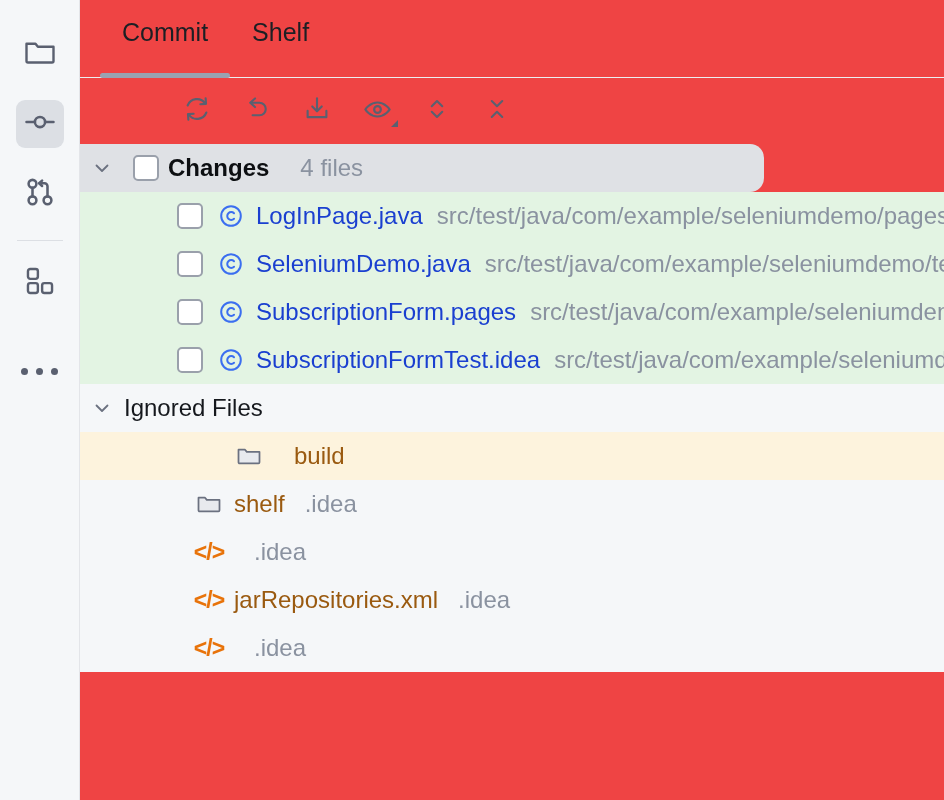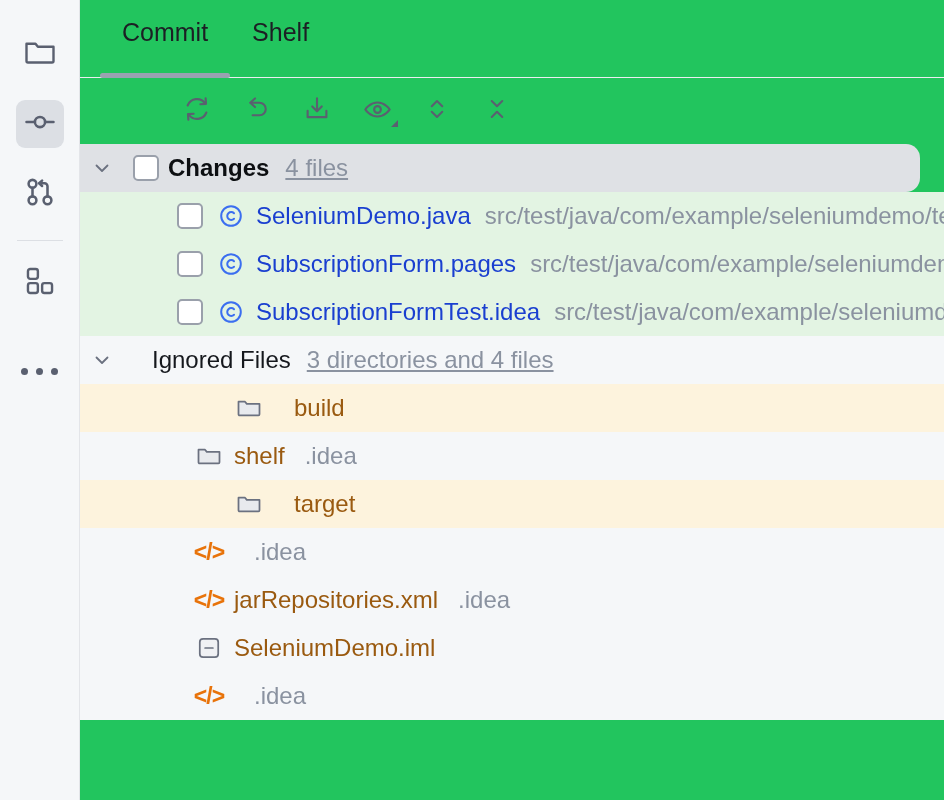--- a/index.html
+++ b/index.html
@@ -55,21 +55,21 @@
   .dots { display: flex; gap: 8px; align-items: center; }
   .dots i {
     width: 7px; height: 7px; border-radius: 50%;
     background: #5a6070; display: block;
   }
 
   
   .main {
     flex: 1 1 auto;
     height: 800px;
-    background: #22c55e;
+    background: #ef4444;
     display: flex;
     flex-direction: column;
     overflow: hidden;
     position: relative;
   }
 
   
   .tabbar {
     height: 78px;
     flex: 0 0 78px;
@@ -148,21 +148,21 @@
     overflow: hidden;
   }
   .row.plain  { background: #f5f7f9; }
   .row.added  { background: #e3f4e3; }
   .row.ignored{ background: #fdf3dd; gap: 20px; }
 
   .row.header-sel {
     background: #dfe1e5;
     border-top-right-radius: 14px;
     border-bottom-right-radius: 14px;
-    width: 840px;
+    width: 684px;
   }
 
   .chev {
     width: 44px;
     flex: 0 0 44px;
     display: flex;
     align-items: center;
     justify-content: center;
     color: #6b7180;
   }
@@ -183,24 +183,24 @@
   .spacer-44 { width: 44px; flex: 0 0 44px; }
   .spacer-66 { width: 66px; flex: 0 0 66px; }
 
   .ficon {
     width: 38px; flex: 0 0 38px;
     display: flex; align-items: center; justify-content: center;
     margin-right: 6px;
   }
 
   .name-bold { font-weight: bold; color: #0d0f12; }
-  .name-plain{ color: #15181d; margin-left: 28px; }
+  .name-plain{ color: #15181d; }
   .name-java { color: #1a3fd0; }
   .name-ign  { color: #9a5a10; }
-  .count     { color: #8a92a0; margin-left: 16px; text-decoration: underline; }
+  .count     { color: #8a92a0; margin-left: 31px; }
   .path      { color: #8a92a0; margin-left: 14px; }
   .path-near { color: #8a92a0; margin-left: 20px; }
 
   .codeicon { color: #e8730a; font-size: 23px; font-weight: bold; letter-spacing: -1px; }
 </style>
 </head>
 <body>
 
 <div id="app">
 
@@ -338,20 +338,35 @@
             <polyline points="6.5,9.5 12,15 17.5,9.5"></polyline>
           </svg>
         </span>
         <span class="cb-wrap">
           <span class="cb"></span>
         </span>
         <span class="name-bold">Changes</span>
         <span class="count">4 files</span>
       </div>
 
+      <div class="row added">
+        <span class="spacer-44"></span>
+        <span class="spacer-44"></span>
+        <span class="cb-wrap">
+            <span class="cb"></span>
+          </span>
+        <span class="ficon">
+          <svg width="28" height="28" viewBox="0 0 24 24" fill="none" stroke="#3b6ef0" stroke-width="1.7">
+            <circle cx="12" cy="12" r="8.4"></circle>
+            <path d="M14.6 9.6a3.4 3.4 0 1 0 0 4.8" stroke-linecap="round"></path>
+          </svg>
+        </span>
+        <span class="name-java">LogInPage.java</span>
+        <span class="path">src/test/java/com/example/seleniumdemo/pages</span>
+      </div>
 
       <div class="row added">
         <span class="spacer-44"></span>
         <span class="spacer-44"></span>
         <span class="cb-wrap">
             <span class="cb"></span>
           </span>
         <span class="ficon">
           <svg width="28" height="28" viewBox="0 0 24 24" fill="none" stroke="#3b6ef0" stroke-width="1.7">
             <circle cx="12" cy="12" r="8.4"></circle>
@@ -394,21 +409,20 @@
         <span class="path">src/test/java/com/example/seleniumdemo/tests</span>
       </div>
 
       <div class="row plain">
         <span class="chev">
           <svg width="24" height="24" viewBox="0 0 24 24" fill="none" stroke="currentColor" stroke-width="1.8" stroke-linecap="round" stroke-linejoin="round">
             <polyline points="6.5,9.5 12,15 17.5,9.5"></polyline>
           </svg>
         </span>
         <span class="name-plain">Ignored Files</span>
-        <span class="count">3 directories and 4 files</span>
       </div>
 
       <div class="row ignored">
         <span class="spacer-44"></span>
         <span class="spacer-66"></span>
         <span class="ficon">
           <svg width="28" height="28" viewBox="0 0 24 24" fill="#e8eaee" stroke="#6b7180" stroke-width="1.5" stroke-linejoin="round">
             <path d="M3 6.6h5.6l1.5 1.9H21v8.9a.9.9 0 0 1-.9.9H3.9a.9.9 0 0 1-.9-.9z"></path>
           </svg>
         </span>
@@ -421,59 +435,36 @@
         <span class="spacer-66"></span>
         <span class="ficon">
           <svg width="28" height="28" viewBox="0 0 24 24" fill="#e8eaee" stroke="#6b7180" stroke-width="1.5" stroke-linejoin="round">
             <path d="M3 6.6h5.6l1.5 1.9H21v8.9a.9.9 0 0 1-.9.9H3.9a.9.9 0 0 1-.9-.9z"></path>
           </svg>
         </span>
         <span class="name-ign">shelf</span>
         <span class="path-near">.idea</span>
       </div>
 
-      <div class="row ignored">
-        <span class="spacer-44"></span>
-        <span class="spacer-66"></span>
-        <span class="ficon">
-          <svg width="28" height="28" viewBox="0 0 24 24" fill="#e8eaee" stroke="#6b7180" stroke-width="1.5" stroke-linejoin="round">
-            <path d="M3 6.6h5.6l1.5 1.9H21v8.9a.9.9 0 0 1-.9.9H3.9a.9.9 0 0 1-.9-.9z"></path>
-          </svg>
-        </span>
-        <span class="name-ign">target</span>
-        <span class="path-near"></span>
-      </div>
 
       <div class="row plain">
         <span class="spacer-44"></span>
         <span class="spacer-66"></span>
         <span class="ficon codeicon">&lt;/&gt;</span>
         <span class="path-near">.idea</span>
       </div>
 
       <div class="row plain">
         <span class="spacer-44"></span>
         <span class="spacer-66"></span>
         <span class="ficon codeicon">&lt;/&gt;</span>
         <span class="name-ign">jarRepositories.xml</span>
         <span class="path-near">.idea</span>
       </div>
 
-      <div class="row plain">
-        <span class="spacer-44"></span>
-        <span class="spacer-66"></span>
-        <span class="ficon">
-          <svg width="26" height="26" viewBox="0 0 24 24" fill="#f0f1f4" stroke="#6b7180" stroke-width="1.6">
-            <rect x="3.5" y="3.5" width="17" height="17" rx="3"></rect>
-            <line x1="8.4" y1="12" x2="15.6" y2="12" stroke-linecap="round"></line>
-          </svg>
-        </span>
-        <span class="name-ign">SeleniumDemo.iml</span>
-        <span class="path-near"></span>
-      </div>
 
       <div class="row plain">
         <span class="spacer-44"></span>
         <span class="spacer-66"></span>
         <span class="ficon codeicon">&lt;/&gt;</span>
         <span class="path-near">.idea</span>
       </div>
 
     </div>
   </div>

